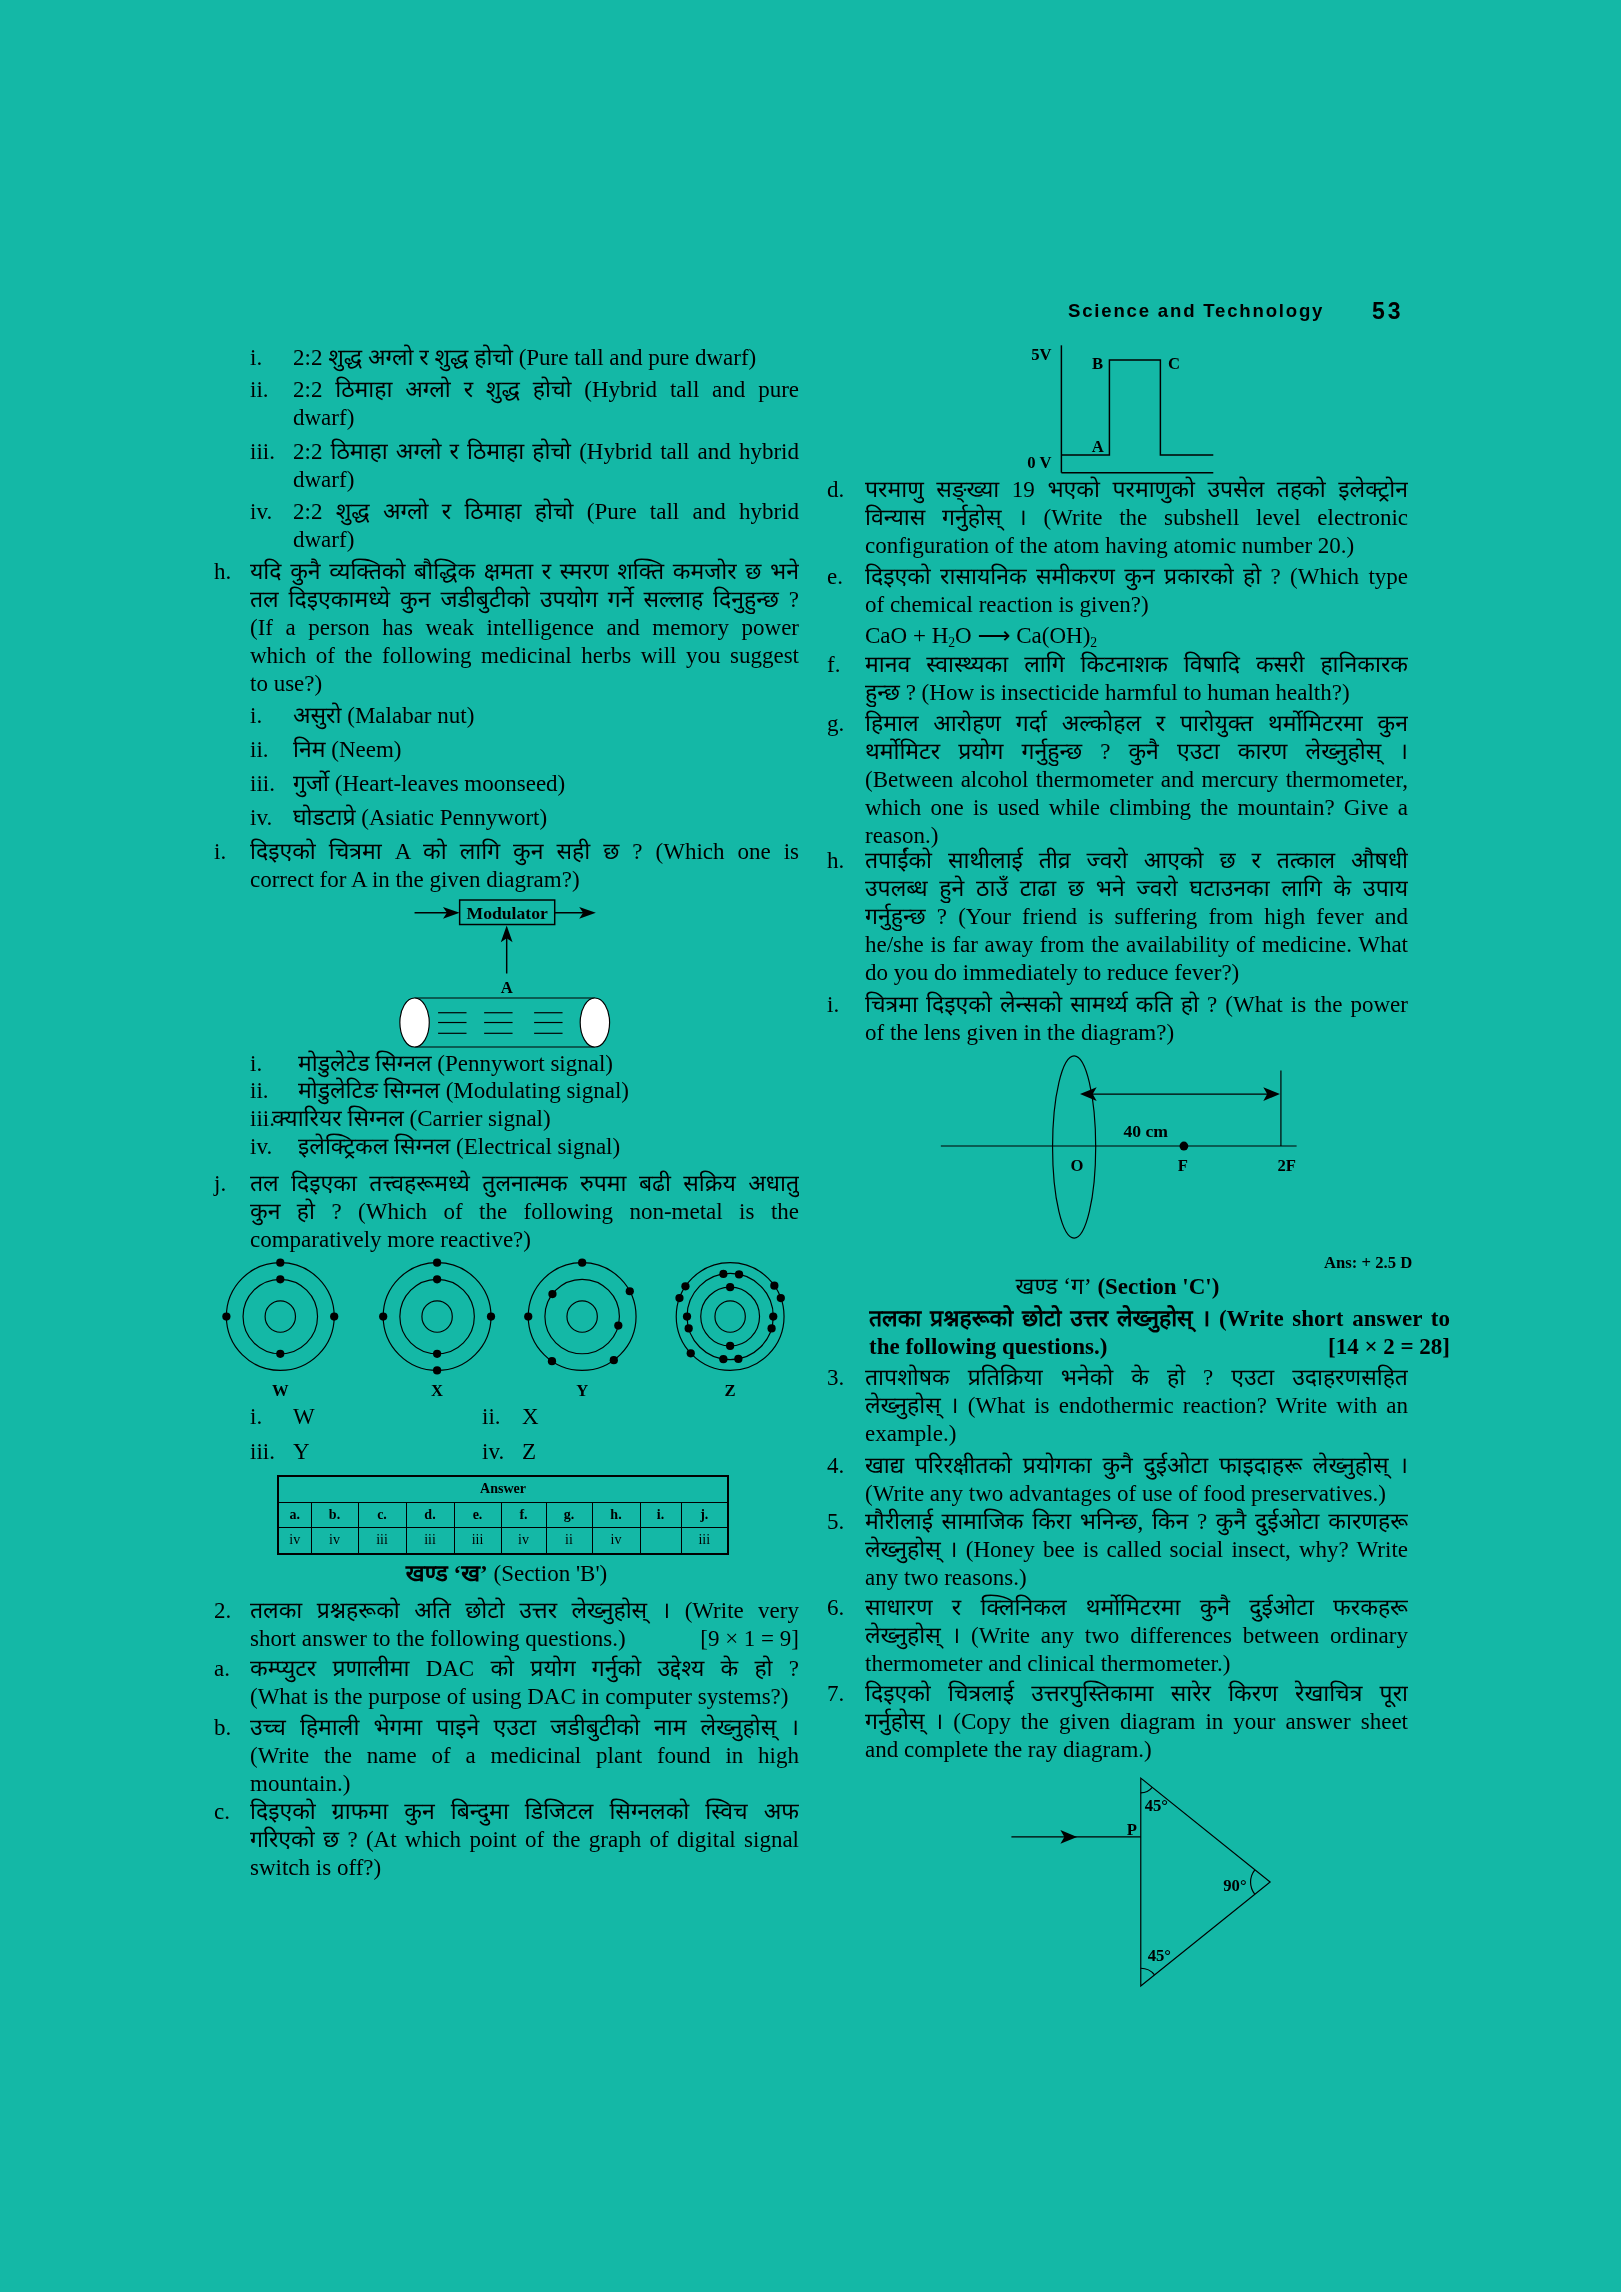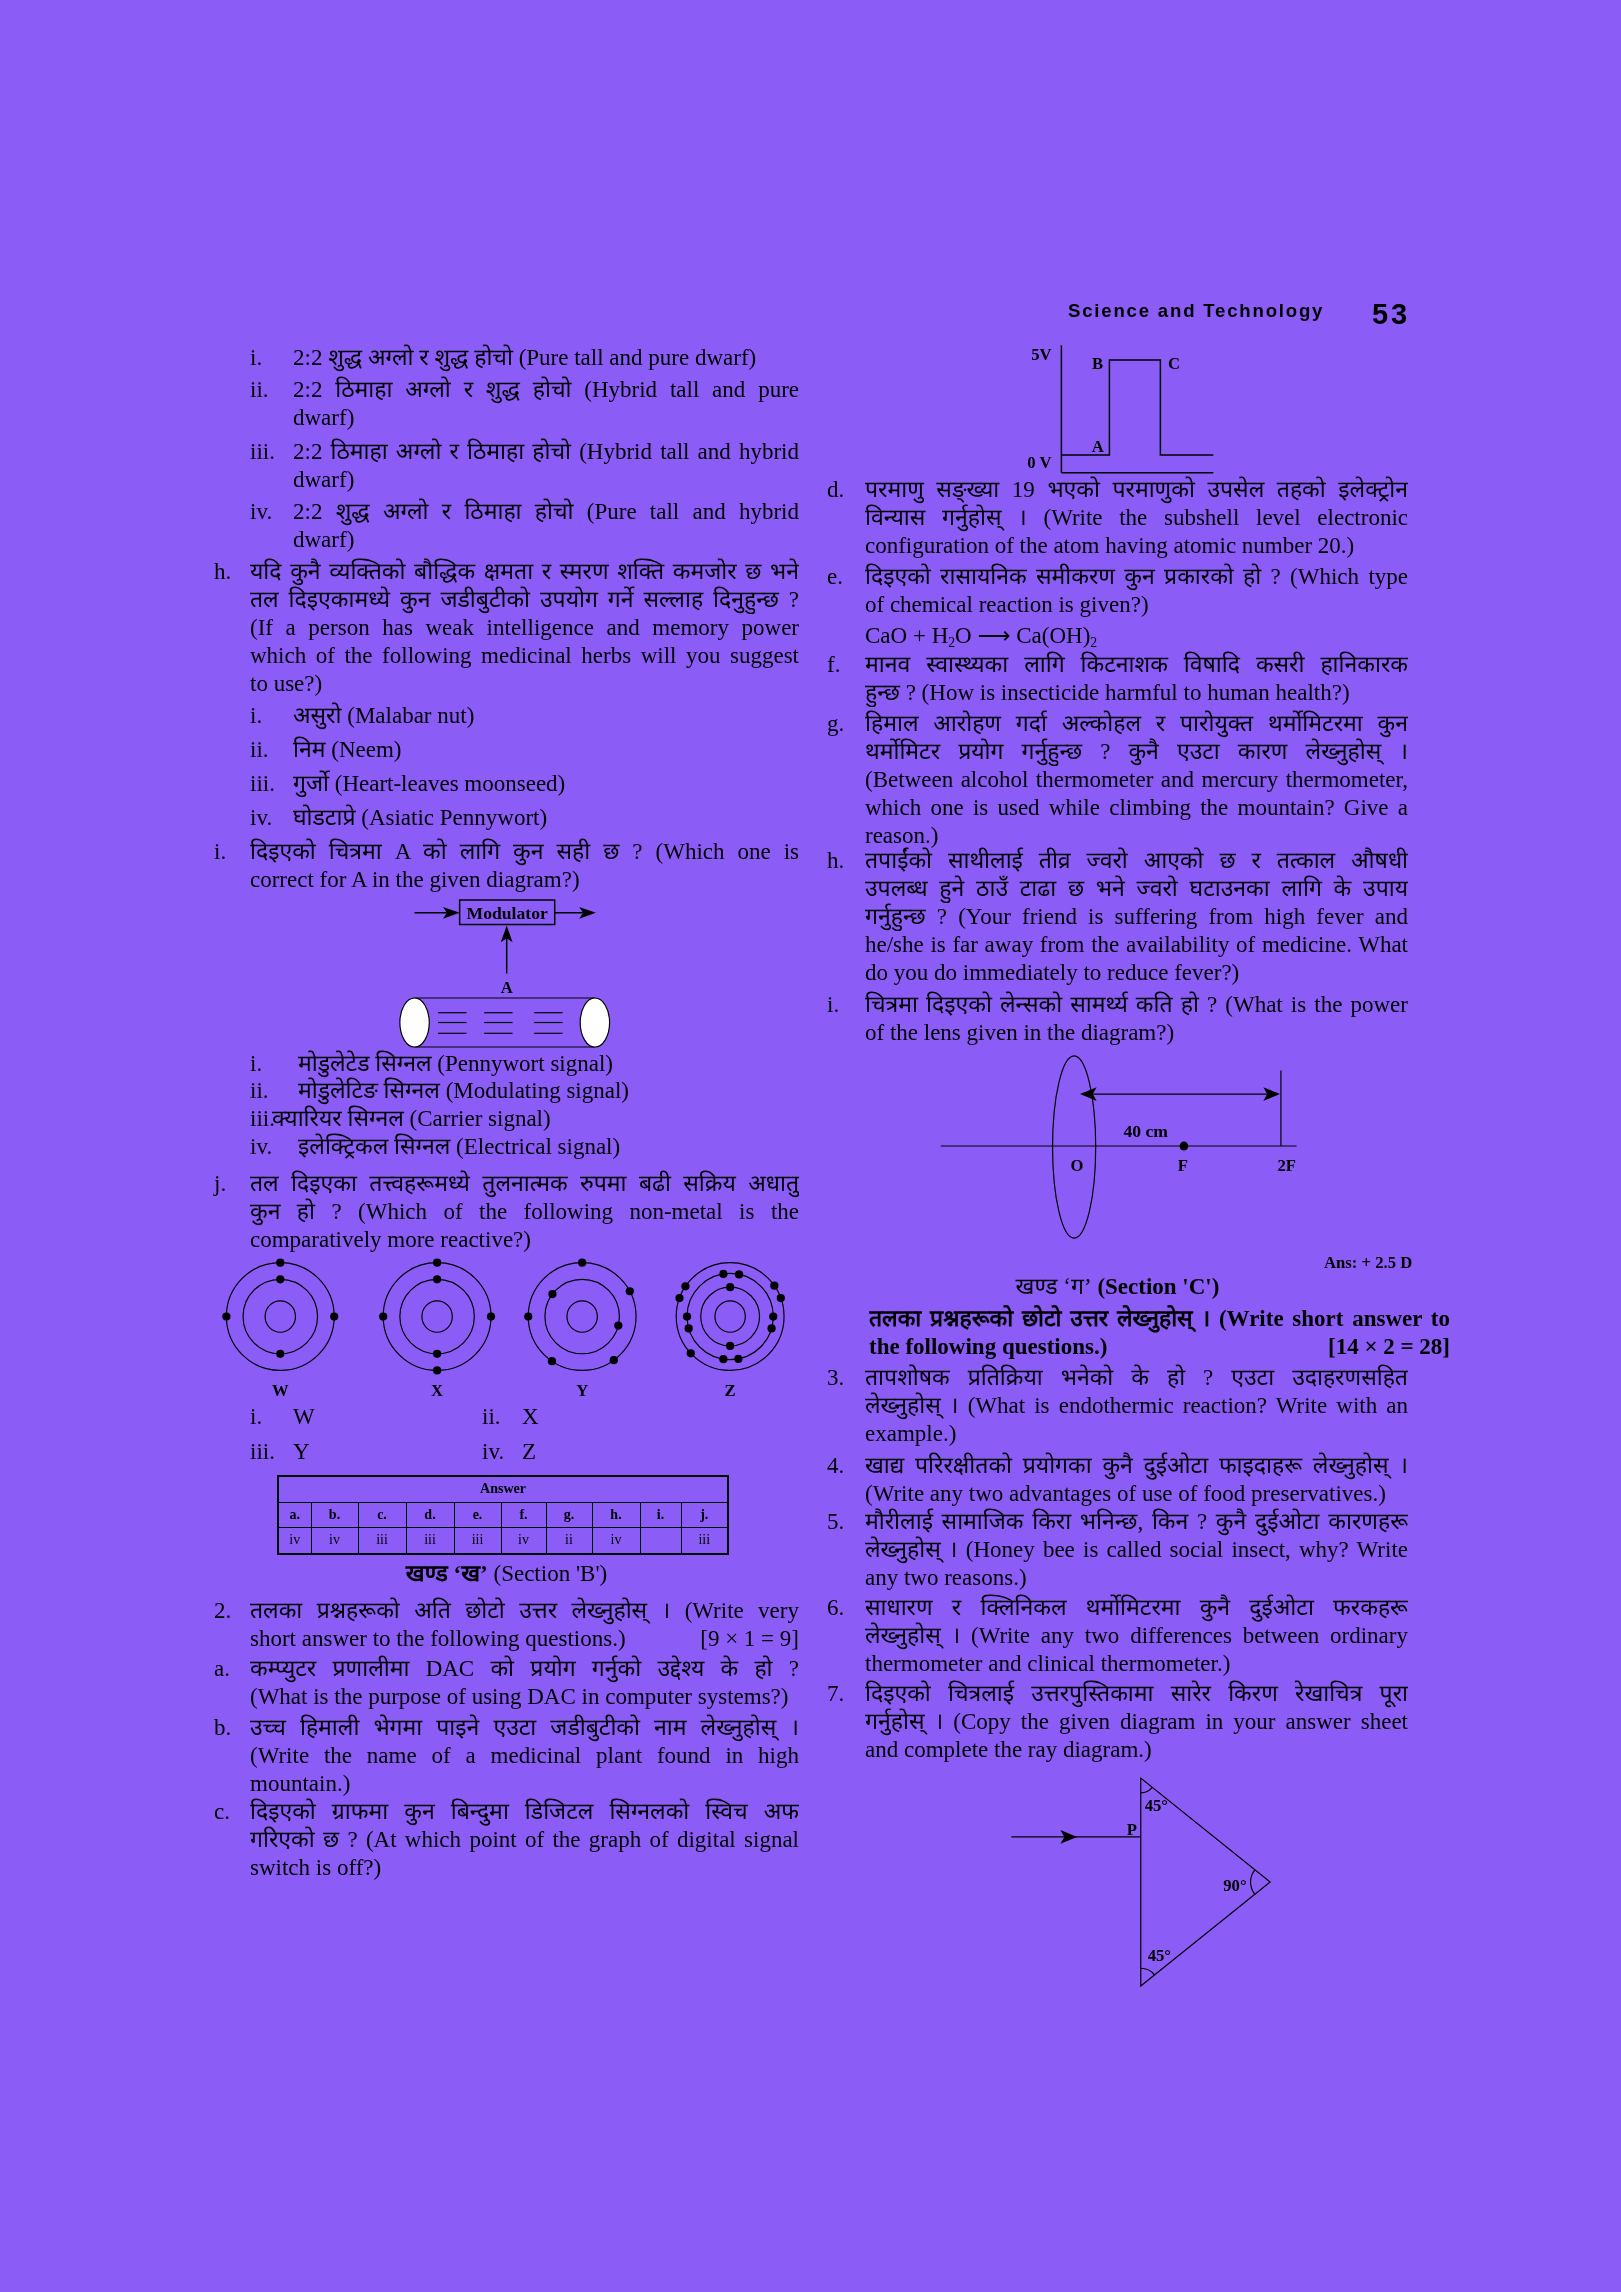--- a/index.html
+++ b/index.html
@@ -1,16 +1,16 @@
 <!DOCTYPE html>
 <html><head>
 <meta charset="utf-8">
 <style>
   body { margin:0; background:#ffffff; }
-  #page { position:relative; width:1621px; height:2293px; background:#8b5cf6; overflow:hidden;
+  #page { position:relative; width:1621px; height:2293px; background:#14b8a6; overflow:hidden;
           font-family:"Liberation Serif", "DejaVu Serif", serif; color:#000; }
   .blk { position:absolute; font-size:23px; line-height:28px; }
   .lbl { position:absolute; left:0; top:0; white-space:nowrap; }
   .tx { position:relative; }
   .ln { white-space:nowrap; overflow:hidden; text-align:justify; text-align-last:justify; height:28px; }
   .ln.last { text-align-last:left; }
   .lq { left:214px; width:585px; }
   .lq .tx { margin-left:36px; width:549px; }
   .lo { left:250px; width:549px; }
   .lo .tx { margin-left:43px; width:506px; }
@@ -32,21 +32,21 @@
   #fig .fill { fill:#000; stroke:none; }
   #fig text { font-family:"Liberation Serif", "DejaVu Serif", serif; font-weight:bold; font-size:17px; fill:#000; }
   #fig text.big { font-size:18px; }
 </style>
 </head>
 <body>
 
 <div id="page">
 
   <div class="hdr" style="left:1068px;top:300px;font-size:18.6px;letter-spacing:1.8px;">Science and Technology</div>
-  <div class="hdr" style="left:1372px;top:298px;font-size:29px;letter-spacing:2.9px;">53</div>
+  <div class="hdr" style="left:1372px;top:298px;font-size:23px;letter-spacing:2.9px;">53</div>
 
   <div class="blk lo" style="top:344px">
     <span class="lbl">i.</span>
     <div class="tx">
         <div class="ln last">2:2 शुद्ध अग्लो र शुद्ध होचो (Pure tall and pure dwarf)</div>
       </div>
   </div>
   <div class="blk lo" style="top:376px">
     <span class="lbl">ii.</span>
     <div class="tx">

